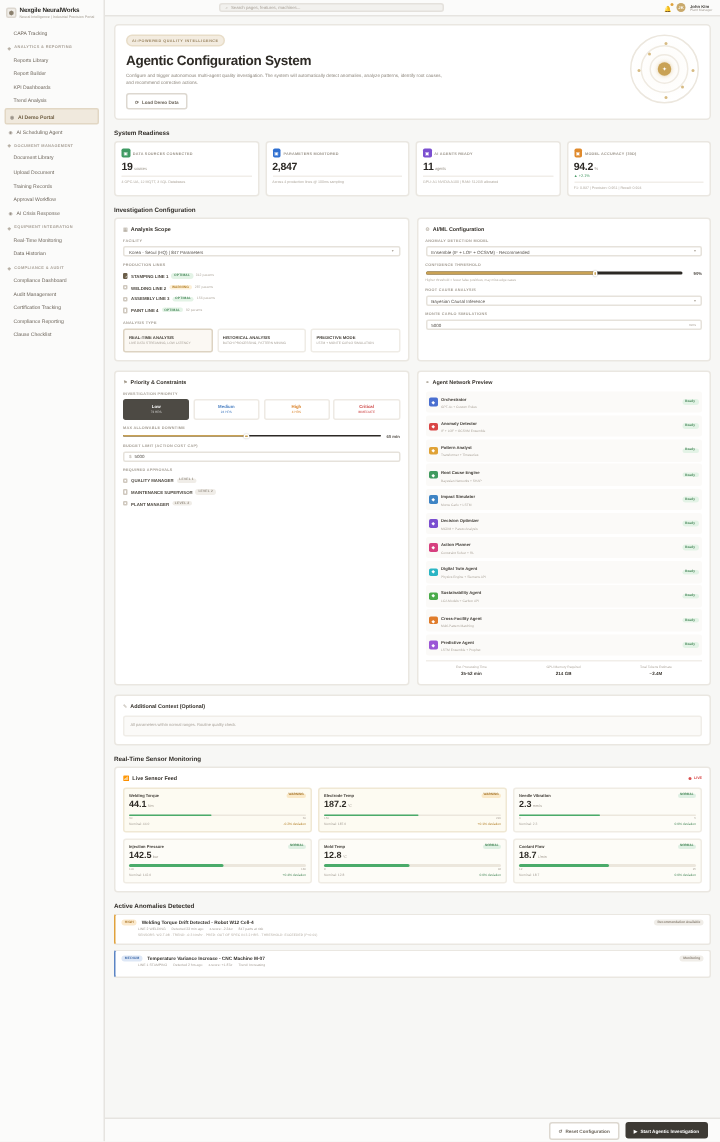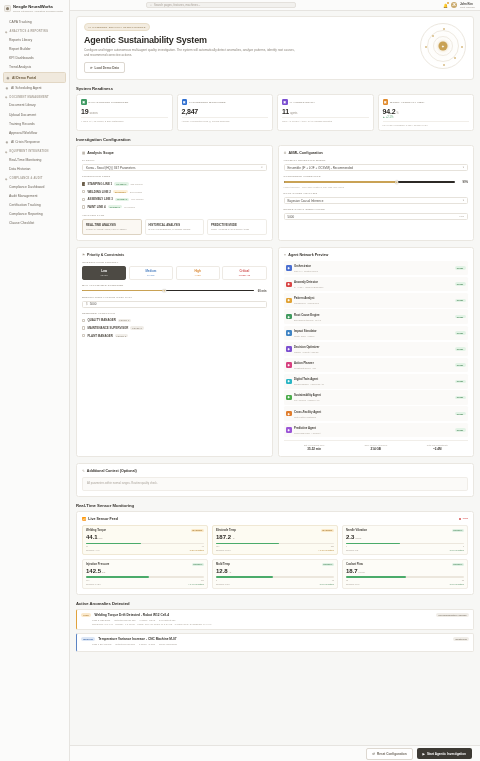--- a/index.html
+++ b/index.html
@@ -408,21 +408,21 @@
           <span class="urole">Plant Manager</span>
         </div>
       </div>
     </div>
 
     <div class="content">
 
       <section class="hero">
         <div class="hero-left">
           <div class="badge-pill">AI-POWERED QUALITY INTELLIGENCE</div>
-          <div class="hero-title">Agentic Sustainability System</div>
+          <div class="hero-title">Agentic Configuration System</div>
           <div class="hero-desc">Configure and trigger autonomous multi-agent quality investigation. The system will automatically detect anomalies, analyze patterns, identify root causes, and recommend corrective actions.</div>
           <div class="btn-outline">
             <span>⟳</span>
             <span>Load Demo Data</span>
           </div>
         </div>
         <div class="hero-orb">
           <div class="orb-ring r1"></div>
           <div class="orb-ring r2"></div>
           <div class="orb-core">✦</div>

